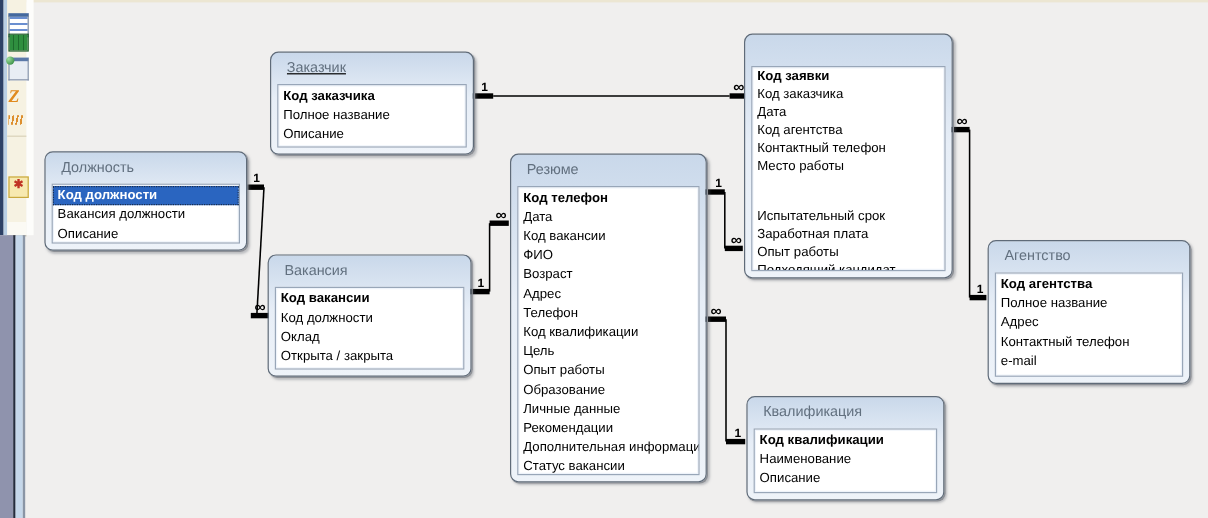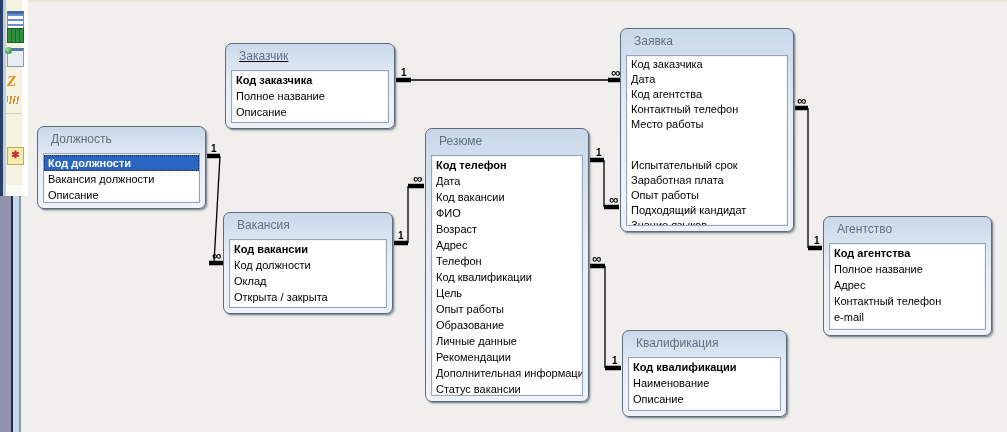--- a/index.html
+++ b/index.html
@@ -154,43 +154,43 @@
         <div class="fld">Цель</div>
         <div class="fld">Опыт работы</div>
         <div class="fld">Образование</div>
         <div class="fld">Личные данные</div>
         <div class="fld">Рекомендации</div>
         <div class="fld">Дополнительная информация</div>
         <div class="fld">Статус вакансии</div>
       </div>
     </div>
     <div class="table-box" style="left: 620px; top: 28px; width: 172px; height: 202px;">
-      <span class="tbl-title">Заявка</span>
       <div class="tbl-list">
+        <div class="fld pk" style="height: 15px; line-height: 15px;">Код заявки</div>
         <div class="fld" style="height: 15px; line-height: 15px;">Код заказчика</div>
         <div class="fld" style="height: 15px; line-height: 15px;">Дата</div>
         <div class="fld" style="height: 15px; line-height: 15px;">Код агентства</div>
         <div class="fld" style="height: 15px; line-height: 15px;">Контактный телефон</div>
         <div class="fld" style="height: 15px; line-height: 15px;">Место работы</div>
         <div class="fld" style="height: 15px; line-height: 15px; margin-top: 26px;">Испытательный срок</div>
         <div class="fld" style="height: 15px; line-height: 15px;">Заработная плата</div>
         <div class="fld" style="height: 15px; line-height: 15px;">Опыт работы</div>
         <div class="fld" style="height: 15px; line-height: 15px;">Подходящий кандидат</div>
         <div class="fld" style="height: 15px; line-height: 15px;">Знание языков</div>
       </div>
     </div>
     <div class="table-box" style="left: 622px; top: 330px; width: 163px; height: 85px;">
       <span class="tbl-title">Квалификация</span>
       <div class="tbl-list">
         <div class="fld pk">Код квалификации</div>
         <div class="fld">Наименование</div>
         <div class="fld">Описание</div>
       </div>
     </div>
-    <div class="table-box" style="left: 823px; top: 216px; width: 167px; height: 118px;">
+    <div class="table-box" style="left: 823px; top: 200px; width: 167px; height: 118px;">
       <span class="tbl-title">Агентство</span>
       <div class="tbl-list">
         <div class="fld pk">Код агентства</div>
         <div class="fld">Полное название</div>
         <div class="fld">Адрес</div>
         <div class="fld">Контактный телефон</div>
         <div class="fld">e-mail</div>
       </div>
     </div>
   </div>

